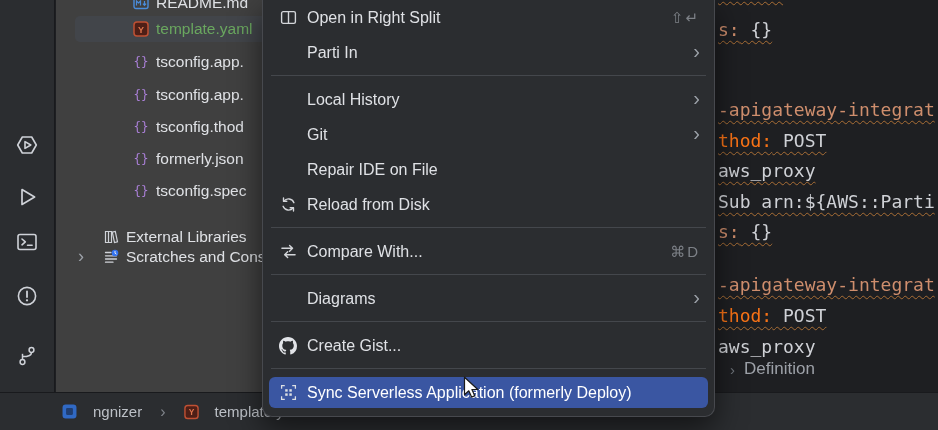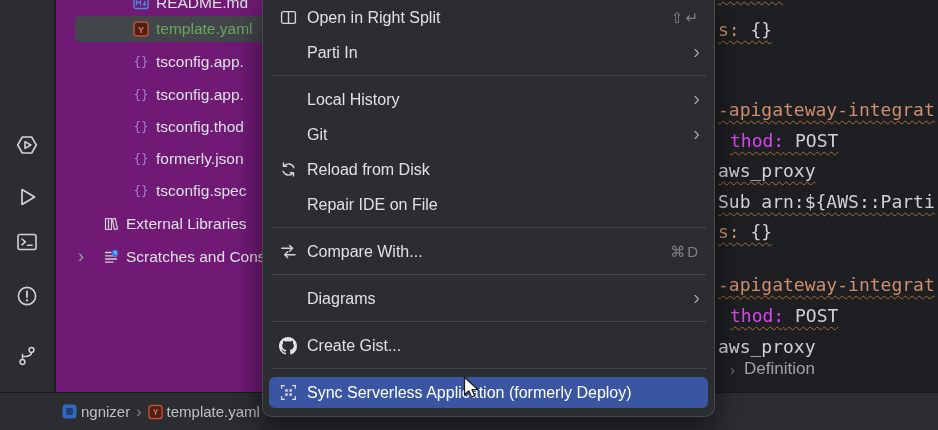--- a/index.html
+++ b/index.html
@@ -8,48 +8,48 @@
     position:relative; width:938px; height:430px; overflow:hidden;
     background:#1e1f22; font-family:"Liberation Sans", sans-serif;
     -webkit-font-smoothing:antialiased;
   }
   
   .tool-strip { position:absolute; left:0; top:0; width:55px; height:392px;
     background:#2b2d30; border-right:1px solid #191a1d; z-index:1; }
   .strip-icon { position:absolute; left:50%; transform:translateX(-50%); width:26px; height:26px;
     display:flex; align-items:center; justify-content:center; cursor:pointer; }
   
-  .tree-panel { position:absolute; left:56px; top:0; width:360px; height:392px; background:#701a75; z-index:1; }
+  .tree-panel { position:absolute; left:56px; top:0; width:360px; height:392px; background:#404040; z-index:1; }
   .tree-row { position:absolute; left:0; right:0; height:26px; display:flex; align-items:center;
     font-size:15.5px; color:#dfe1e5; white-space:nowrap; cursor:pointer; }
   .tree-row.selected::before { content:""; position:absolute; left:19px; right:2px; top:0; bottom:0;
     background:#42454a; border-radius:5px; }
   .tree-row > * { position:relative; }
   .lvl-file { padding-left:77px; }
   .lvl-root { padding-left:47px; }
   .t-chev { position:absolute; left:22px; top:50%; transform:translateY(-56%);
     color:#9ca1a8; font-size:18px; line-height:1; }
   .t-icon { width:16px; height:16px; margin-right:7px; display:inline-flex; flex:0 0 auto; }
   .t-label.green { color:#6aa75f; }
   
   .editor { position:absolute; left:716px; top:0; right:0; height:392px; background:#1e1f22;
     font-family:"DejaVu Sans Mono", monospace; font-size:18px; z-index:1; }
   .code-line { position:absolute; left:2px; height:26px; line-height:26px; white-space:pre; }
   .code-line .wv { text-decoration:underline; text-decoration-style:wavy;
     text-decoration-color:#a96e35; text-decoration-thickness:1.4px;
     text-underline-offset:4px; text-decoration-skip-ink:none; }
   .seg-key { color:#cf8e6d; }
-  .seg-brick { color:#d946ef;margin-left:12px; }
+  .seg-brick { color:#f97316; }
   .seg-plain { color:#cfd1d6; }
   .fold-line { position:absolute; left:14px; top:359px; display:flex; align-items:center; gap:9px;
     font-family:"Liberation Sans", sans-serif; font-size:17px; color:#9da1a8; white-space:nowrap; }
   .fold-line .f-chev { color:#6f747b; font-size:15px; }
   
   .bottom-bar { position:absolute; left:0; top:392px; width:938px; height:38px; background:#2b2d30;
-    border-top:1px solid #191a1d; display:flex; align-items:center; padding-left:62px; gap:4px;
+    border-top:1px solid #191a1d; display:flex; align-items:center; padding-left:62px; gap:16px;
     font-size:15px; color:#bcc0c6; z-index:2; white-space:nowrap; }
   .bc-icon { width:15px; height:15px; display:inline-flex; flex:0 0 auto; }
   .bc-chev { color:#7f838a; font-size:16px; padding:0 2px; }
   
   .menu { position:absolute; left:262px; top:0; width:453px; background:#2b2d30;
     border:1px solid #47494e; border-top:none; border-radius:0 0 10px 10px;
     box-shadow:0 12px 30px rgba(0,0,0,.55); padding-bottom:6px; z-index:10; }
   .menu-item { position:relative; height:35px; display:flex; align-items:center;
     padding:0 14px 0 15px; font-size:16px; color:#dfe1e5; cursor:pointer; white-space:nowrap; }
   .menu-item > * { position:relative; }
@@ -122,21 +122,21 @@
           <span class="t-label">formerly.json</span>
         </div>
         <div class="tree-row lvl-file" style="top: 178px;">
           <span class="t-icon">
             <svg width="16" height="16" viewBox="0 0 16 16">
               <text x="8" y="12.2" text-anchor="middle" font-size="12.5" font-family="DejaVu Sans Mono, monospace" fill="#a97fd6">{}</text>
             </svg>
           </span>
           <span class="t-label">tsconfig.spec</span>
         </div>
-        <div class="tree-row lvl-root" style="top: 211px;">
+        <div class="tree-row lvl-root" style="top: 224px;">
           <span class="t-icon">
             <svg width="16" height="16" viewBox="0 0 16 16">
               <path d="M2.5 2.5h3v11h-3zM5.5 2.5h3v11h-3z" fill="none" stroke="#cfd2d8" stroke-width="1.2"></path>
               <path d="M9.3 3.2l3-.7 2.2 10.4-3 .7z" fill="none" stroke="#cfd2d8" stroke-width="1.2"></path>
             </svg>
           </span>
           <span class="t-label">External Libraries</span>
         </div>
         <div class="tree-row lvl-root" style="top: 244px;">
           <span class="t-chev">›</span>
@@ -246,32 +246,32 @@
         <span class="mi-icon"></span>
         <span class="mi-label">Local History</span>
         <span class="mi-arrow">›</span>
       </div>
       <div class="menu-item">
         <span class="mi-icon"></span>
         <span class="mi-label">Git</span>
         <span class="mi-arrow">›</span>
       </div>
       <div class="menu-item">
+        <span class="mi-icon"></span>
+        <span class="mi-label">Repair IDE on File</span>
+      </div>
+      <div class="menu-item">
         <span class="mi-icon">
           <svg width="17" height="17" viewBox="0 0 16 16">
             <path d="M13.1 6.3A5.5 5.5 0 0 0 3.6 4.9M2.9 9.7a5.5 5.5 0 0 0 9.5 1.4" fill="none" stroke="#d4d6da" stroke-width="1.3" stroke-linecap="round"></path>
             <path d="M3.3 1.9v3.1h3.1" fill="none" stroke="#d4d6da" stroke-width="1.3" stroke-linecap="round" stroke-linejoin="round"></path>
             <path d="M12.7 14.1V11H9.6" fill="none" stroke="#d4d6da" stroke-width="1.3" stroke-linecap="round" stroke-linejoin="round"></path>
           </svg>
         </span>
         <span class="mi-label">Reload from Disk</span>
-      </div>
-      <div class="menu-item">
-        <span class="mi-icon"></span>
-        <span class="mi-label">Repair IDE on File</span>
       </div>
       <div class="menu-sep"></div>
       <div class="menu-item">
         <span class="mi-icon">
           <svg width="17" height="17" viewBox="0 0 16 16">
             <path d="M1.8 5h9.6M9 2.3 11.8 5 9 7.7" fill="none" stroke="#d4d6da" stroke-width="1.3" stroke-linecap="round" stroke-linejoin="round"></path>
             <path d="M14.2 11H4.6M7.2 8.3 4.4 11l2.8 2.7" fill="none" stroke="#d4d6da" stroke-width="1.3" stroke-linecap="round" stroke-linejoin="round"></path>
           </svg>
         </span>
         <span class="mi-label">Compare With...</span>

